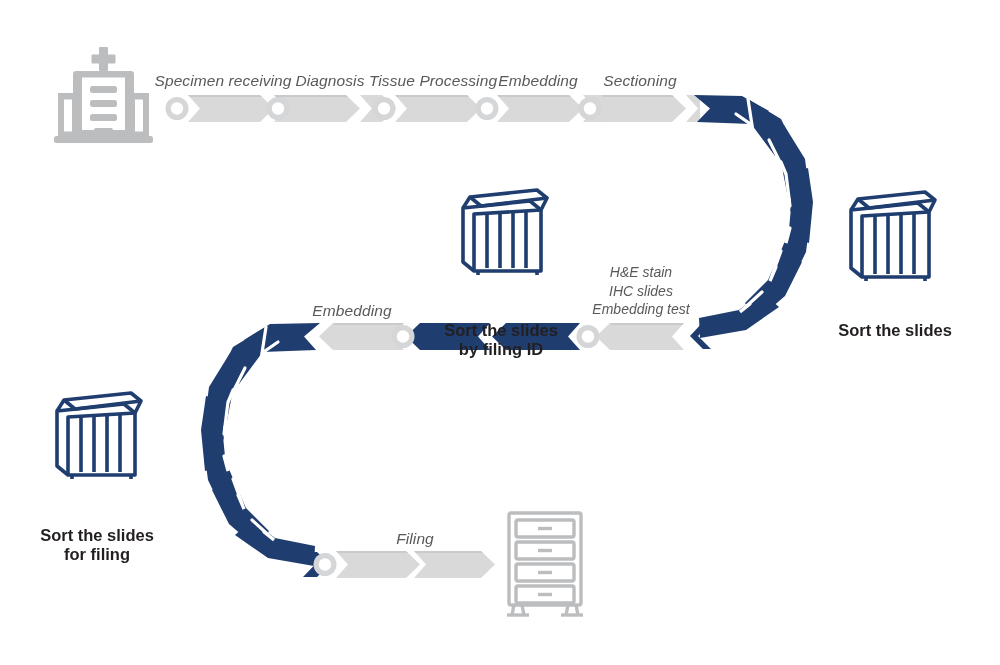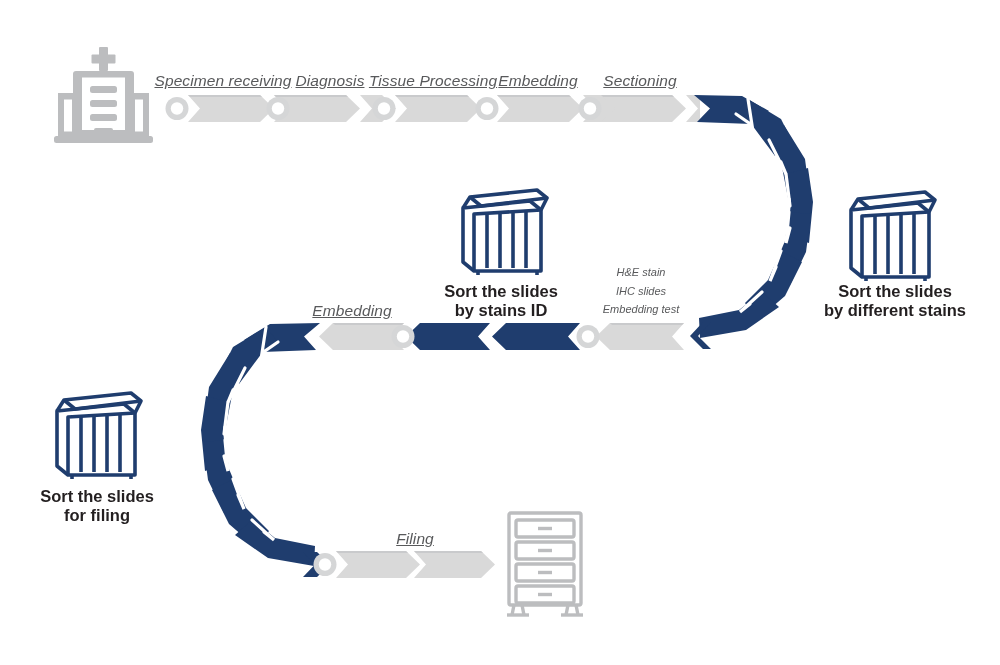--- a/index.html
+++ b/index.html
@@ -22,43 +22,43 @@
     height: 665px;
   }
   .lbl {
     position: absolute;
     white-space: nowrap;
     color: #58595b;
     font-style: italic;
     font-size: 15.5px;
     font-family: "Liberation Sans", sans-serif;
     letter-spacing: 0.1px;
-    text-decoration: underline;
   }
   .lbl-c {
     transform: translateX(-50%);
     text-align: center;
   }
   .bold-lbl {
     position: absolute;
     white-space: nowrap;
     color: #231f20;
     font-weight: bold;
     font-size: 16.5px;
     line-height: 19px;
     text-align: center;
     transform: translateX(-50%);
     font-family: "Liberation Sans", sans-serif;
+    margin-top: 39px;
   }
   .stack {
     position: absolute;
     white-space: nowrap;
     color: #58595b;
     font-style: italic;
-    font-size: 11px;
+    font-size: 14px;
     line-height: 18.5px;
     text-align: center;
     transform: translateX(-50%);
     font-family: "Liberation Sans", sans-serif;
   }
 </style>
 </head>
 <body>
 
 <svg id="diagram" viewBox="0 0 1000 665" xmlns="http://www.w3.org/2000/svg">
@@ -273,24 +273,23 @@
 <div class="stack" style="left:641px; top:263px;">
   <div>H&amp;E stain</div>
   <div>IHC slides</div>
   <div>Embedding test</div>
 </div>
 
 <div class="lbl lbl-c" style="left:415px; top:530px;">Filing</div>
 
 <div class="bold-lbl" style="left:895px; top:282px;">
   <div>Sort the slides</div>
-  <div>by different stains</div>
 </div>
 
 <div class="bold-lbl" style="left:501px; top:282px;">
   <div>Sort the slides</div>
-  <div>by stains ID</div>
+  <div>by filing ID</div>
 </div>
 
 <div class="bold-lbl" style="left:97px; top:487px;">
   <div>Sort the slides</div>
   <div>for filing</div>
 </div>
 
 </body></html>

